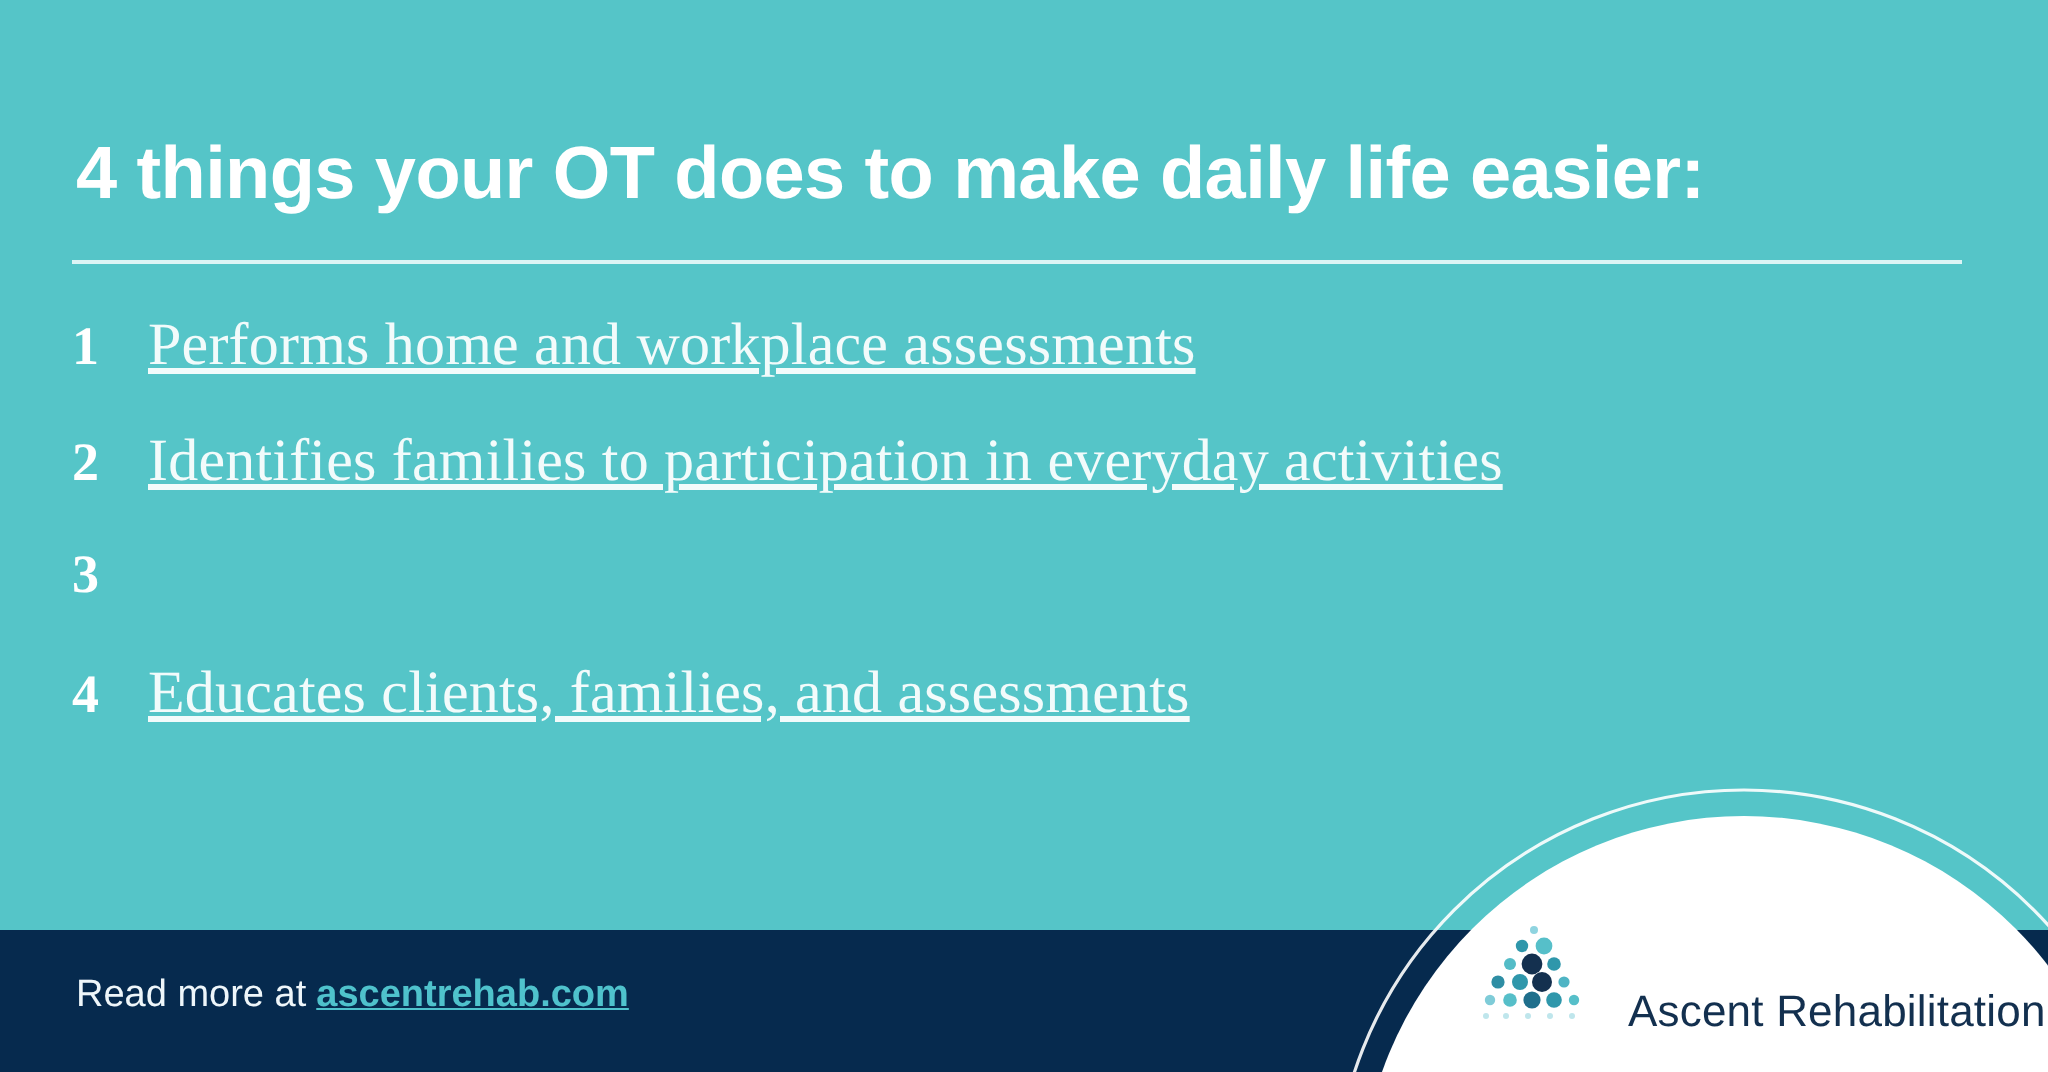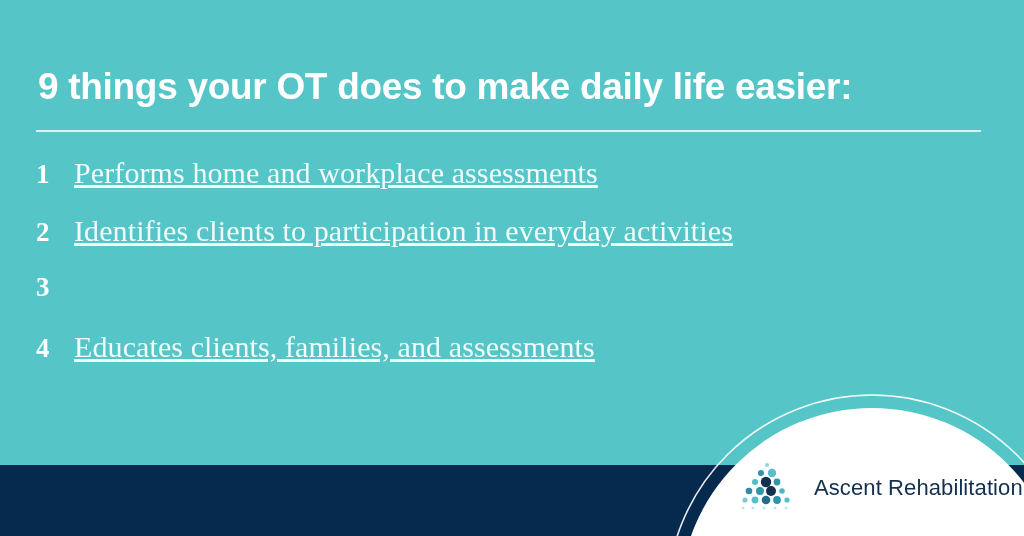--- a/index.html
+++ b/index.html
@@ -105,21 +105,21 @@
     color: #4fc2cc;
     margin-left: 5px;
   }
 
   
   #logo {
     position: absolute;
     left: 736px;
     top: 457px;
     display: flex;
-    align-items: center;
+    align-items: flex-end;
     gap: 16px;
   }
   #logo-mark {
     width: 62px;
     height: 62px;
     display: block;
   }
   #logo-wordmark {
     font-size: 22px;
     font-weight: 400;
@@ -144,41 +144,44 @@
 
         <rect x="0" y="465" width="1024" height="71" fill="#062a4e"></rect>
 
         <circle cx="872" cy="600" r="205" fill="none" stroke="#ffffff" stroke-width="1.6" opacity="0.9"></circle>
 
         <circle cx="872" cy="600" r="192" fill="#ffffff"></circle>
       </g>
     </svg>
   </div>
 
-  <h1 id="headline">9 things your OT does to make daily life easier:</h1>
+  <h1 id="headline">4 things your OT does to make daily life easier:</h1>
   <div id="title-rule"></div>
 
   <ul id="benefit-list">
     <li class="benefit-row">
       <span class="benefit-num">1</span>
       <span class="benefit-text">Performs home and workplace assessments</span>
     </li>
     <li class="benefit-row">
       <span class="benefit-num">2</span>
-      <span class="benefit-text">Identifies clients to participation in everyday activities</span>
+      <span class="benefit-text">Identifies families to participation in everyday activities</span>
     </li>
     <li class="benefit-row">
       <span class="benefit-num">3</span>
     </li>
     <li class="benefit-row">
       <span class="benefit-num">4</span>
       <span class="benefit-text">Educates clients, families, and assessments</span>
     </li>
   </ul>
 
+  <div id="footer-note">
+    <span>Read more at</span><a id="footer-link" href="#">ascentrehab.com</a>
+  </div>
 
   <div id="logo">
     <svg id="logo-mark" viewBox="0 0 62 62" xmlns="http://www.w3.org/2000/svg" aria-hidden="true">
 
       <circle cx="31" cy="8" r="2.0" fill="#8fd4e0"></circle>
 
       <circle cx="25" cy="16" r="3.1" fill="#2f97ab"></circle>
       <circle cx="36" cy="16" r="4.2" fill="#56bfc9"></circle>
 
       <circle cx="19" cy="25" r="3.0" fill="#53bcc7"></circle>

